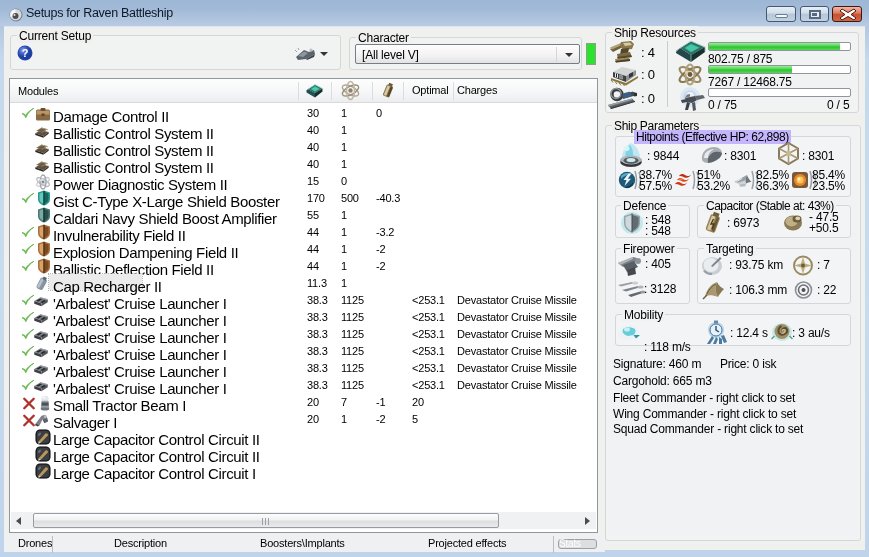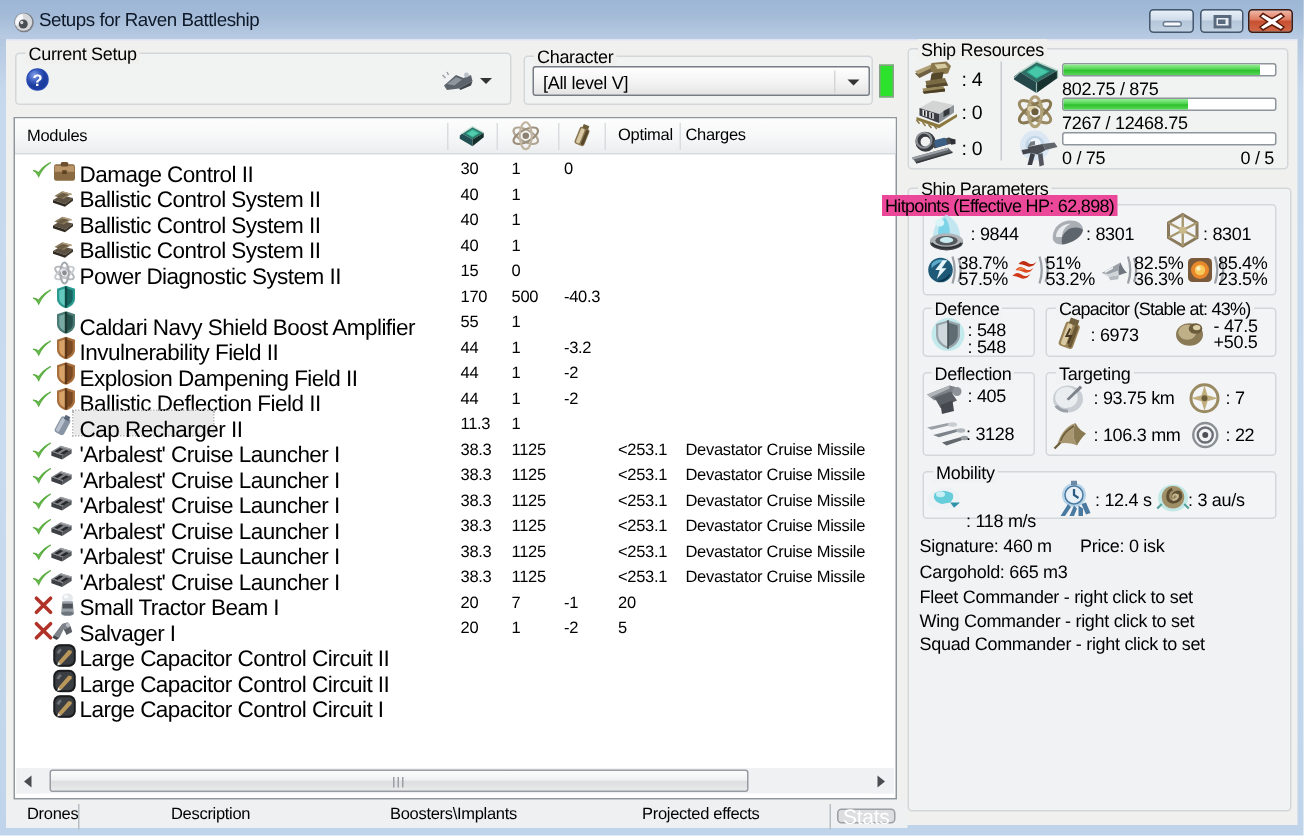--- a/index.html
+++ b/index.html
@@ -205,20 +205,21 @@
       <div class="row" style="top:111px">
             <svg class="chk" style="left:11px;top:2px" width="14" height="12" viewBox="0 0 14 12">
               <path d="M1 6.2 C2.6 6.8 3.9 8.2 4.8 10.2 C6.4 6.2 9.2 3 12.8 0.8 C9 2.6 6.4 5.2 4.7 7.8 C3.9 6.8 2.6 6.1 1 6.2 Z" fill="#71c455" stroke="#5cae42" stroke-width="0.8"></path>
             </svg>
             <svg class="mic" style="left:26px;top:0px" width="14" height="16" viewBox="0 0 14 16">
               <path d="M7 0.5 L13 2.5 L13 9 C13 12.5 10 14.8 7 15.5 C4 14.8 1 12.5 1 9 L1 2.5 Z" fill="#2a9a90"></path>
               <path d="M7 2 L11.5 3.6 L11.5 9 C11.5 11.5 9.3 13.3 7 14 Z" fill="#16655e"></path>
               <path d="M7 2 L2.5 3.6 L2.5 9 C2.5 11.5 4.7 13.3 7 14 Z" fill="#63c8be"></path>
               <rect x="6.2" y="1" width="1.6" height="14" fill="#0e4a44"></rect>
             </svg>
+            <div class="mname">Gist C-Type X-Large Shield Booster</div>
             <div class="c1">170</div>
             <div class="c2">500</div>
             <div class="c3">-40.3</div>
           </div>
       <div class="row" style="top:128px">
             <svg class="mic" style="left:26px;top:0px" width="14" height="16" viewBox="0 0 14 16">
               <path d="M7 0.5 L13 2.5 L13 9 C13 12.5 10 14.8 7 15.5 C4 14.8 1 12.5 1 9 L1 2.5 Z" fill="#4a7a74"></path>
               <path d="M7 2 L11.5 3.6 L11.5 9 C11.5 11.5 9.3 13.3 7 14 Z" fill="#27514c"></path>
               <path d="M7 2 L2.5 3.6 L2.5 9 C2.5 11.5 4.7 13.3 7 14 Z" fill="#7aa8a2"></path>
               <rect x="6.2" y="1" width="1.6" height="14" fill="#1a3a36"></rect>
@@ -470,21 +471,21 @@
       </div>
     </div>
 
     <div id="tabs">
       <div class="txt" style="left:14px;top:3px">Drones</div>
       <div class="tabsep" style="left:48px"></div>
       <div class="txt" style="left:110px;top:3px">Description</div>
       <div class="txt" style="left:256px;top:3px">Boosters\Implants</div>
       <div class="txt" style="left:424px;top:3px">Projected effects</div>
       <div class="tabsep" style="left:549px"></div>
-      <div class="abs" style="left:554px;top:5px;width:39px;height:10px;background:#dcdedf;border:1px solid #9ca0a4;border-radius:3px;color:#fff;font-size:14px;text-align:center;line-height:8px">Stats</div>
+      <div class="abs" style="left:554px;top:5px;width:39px;height:10px;background:#dcdedf;border:1px solid #9ca0a4;border-radius:3px;color:#fff;font-size:10px;text-align:left;line-height:8px">Stats</div>
     </div>
 
     <div class="fs" style="left:601px;top:5px;width:254px;height:81px"></div>
     <div class="fslabel" style="left:608px;top:-1px">Ship Resources</div>
     <svg style="left:605px;top:14px" width="30" height="23" viewBox="0 0 30 23">
       <path d="M1 8 L13 3 L16 5 L4 11 Z" fill="#6e6040"></path>
       <path d="M1 6.5 L13 1.5 L15 3 L3 8.5 Z" fill="#b0a276"></path>
       <path d="M12 1 L22 0 L25 3 L23 8 L14 9 L11 5 Z" fill="#8a784c"></path>
       <path d="M14 2 L21 1.5 L23 4 L16 5 Z" fill="#d6caa0"></path>
       <path d="M12 8 L20 7 L19 13 L11 14 Z" fill="#55482a"></path>
@@ -552,21 +553,21 @@
       <path d="M19 10 L27 9 L29 12 L21 14 Z" fill="#61666c"></path>
       <path d="M5 14 L11 13 L11 16 L6 17 Z" fill="#43474d"></path>
     </svg>
     <div class="bar" style="left:704px;top:61px;width:143px"></div>
     <div class="txt t12" style="left:704px;top:71px">0 / 75</div>
     <div class="txt t12" style="left:823px;top:71px">0 / 5</div>
 
     <div class="fs" style="left:601px;top:98px;width:256px;height:416px;background:#f1f2f4"></div>
     <div class="fslabel" style="left:608px;top:92px;letter-spacing:-0.3px">Ship Parameters</div>
     <div class="fs" style="left:611px;top:109px;width:236px;height:61px;background:#f3f4f6"></div>
-    <div class="fslabel" style="left:584px;top:103px;background:#ec4899;letter-spacing:-0.45px">Hitpoints (Effective HP: 62,898)</div>
+    <div class="fslabel" style="left:630px;top:103px;background:#c4b5fd;letter-spacing:-0.45px">Hitpoints (Effective HP: 62,898)</div>
     <svg style="left:613px;top:114px" width="28" height="27" viewBox="0 0 28 27">
       <path d="M14 2 C8 5 5 11 5 17 L23 17 C23 11 20 5 14 2 Z" fill="#b8e4ee" opacity="0.85"></path>
       <path d="M13 4 C9.5 7 8 12 8.5 16 L16 16 C16.5 11 15.5 7 13 4 Z" fill="#7dd4e8"></path>
       <ellipse cx="9.5" cy="7.5" rx="3" ry="2.5" fill="#d8f4f8"></ellipse>
       <ellipse cx="14" cy="20.5" rx="11" ry="5.5" fill="#43474c"></ellipse>
       <ellipse cx="14" cy="19.5" rx="11" ry="5" fill="#b0b5ba"></ellipse>
       <ellipse cx="14" cy="19.5" rx="7.5" ry="3.2" fill="#55595e"></ellipse>
       <ellipse cx="14" cy="19" rx="4.5" ry="2" fill="#c8ecf0"></ellipse>
       <path d="M4 21 A 11 5.5 0 0 0 24 21" stroke="#2c2f33" stroke-width="1.4" fill="none"></path>
     </svg>
@@ -654,21 +655,21 @@
     <svg style="left:778px;top:185px" width="23" height="20" viewBox="0 0 23 20">
       <ellipse cx="11" cy="11" rx="9" ry="7.5" fill="#8a7a56"></ellipse>
       <ellipse cx="9.5" cy="9.5" rx="6" ry="5" fill="#c0b088"></ellipse>
       <ellipse cx="15" cy="7" rx="4.5" ry="3.5" fill="#6b5c3c"></ellipse>
       <ellipse cx="15.8" cy="6.4" rx="2.5" ry="1.8" fill="#ddd0a8"></ellipse>
     </svg>
     <div class="txt t12" style="left:805px;top:183px">- 47.5</div>
     <div class="txt t12" style="left:805px;top:194px">+50.5</div>
 
     <div class="fs" style="left:611px;top:221px;width:75px;height:56px;background:#f3f4f6"></div>
-    <div class="fslabel" style="left:617px;top:215px;background:#f1f2f4">Deflection</div>
+    <div class="fslabel" style="left:617px;top:215px;background:#f1f2f4">Firepower</div>
     <svg style="left:611px;top:228px" width="31" height="22" viewBox="0 0 31 22">
       <path d="M3 8 L18 2 L22 3 L21 7 L8 12 Z" fill="#7d8289"></path>
       <path d="M3 8 L18 2 L18 4 L5 10 Z" fill="#b0b5ba"></path>
       <path d="M8 10 L19 6 L23 12 L12 17 Z" fill="#5a5f66"></path>
       <path d="M12 15 L20 12 L21 19 L13 21 Z" fill="#45494f"></path>
       <circle cx="23" cy="6" r="3" fill="#8d9299"></circle>
     </svg>
     <div class="txt t12" style="left:641px;top:230px">: 405</div>
     <svg style="left:612px;top:253px" width="29" height="19" viewBox="0 0 29 19">
       <path d="M2 5 L16 2 L19 3 L5 6.5 Z" fill="#9aa0a6"></path>

